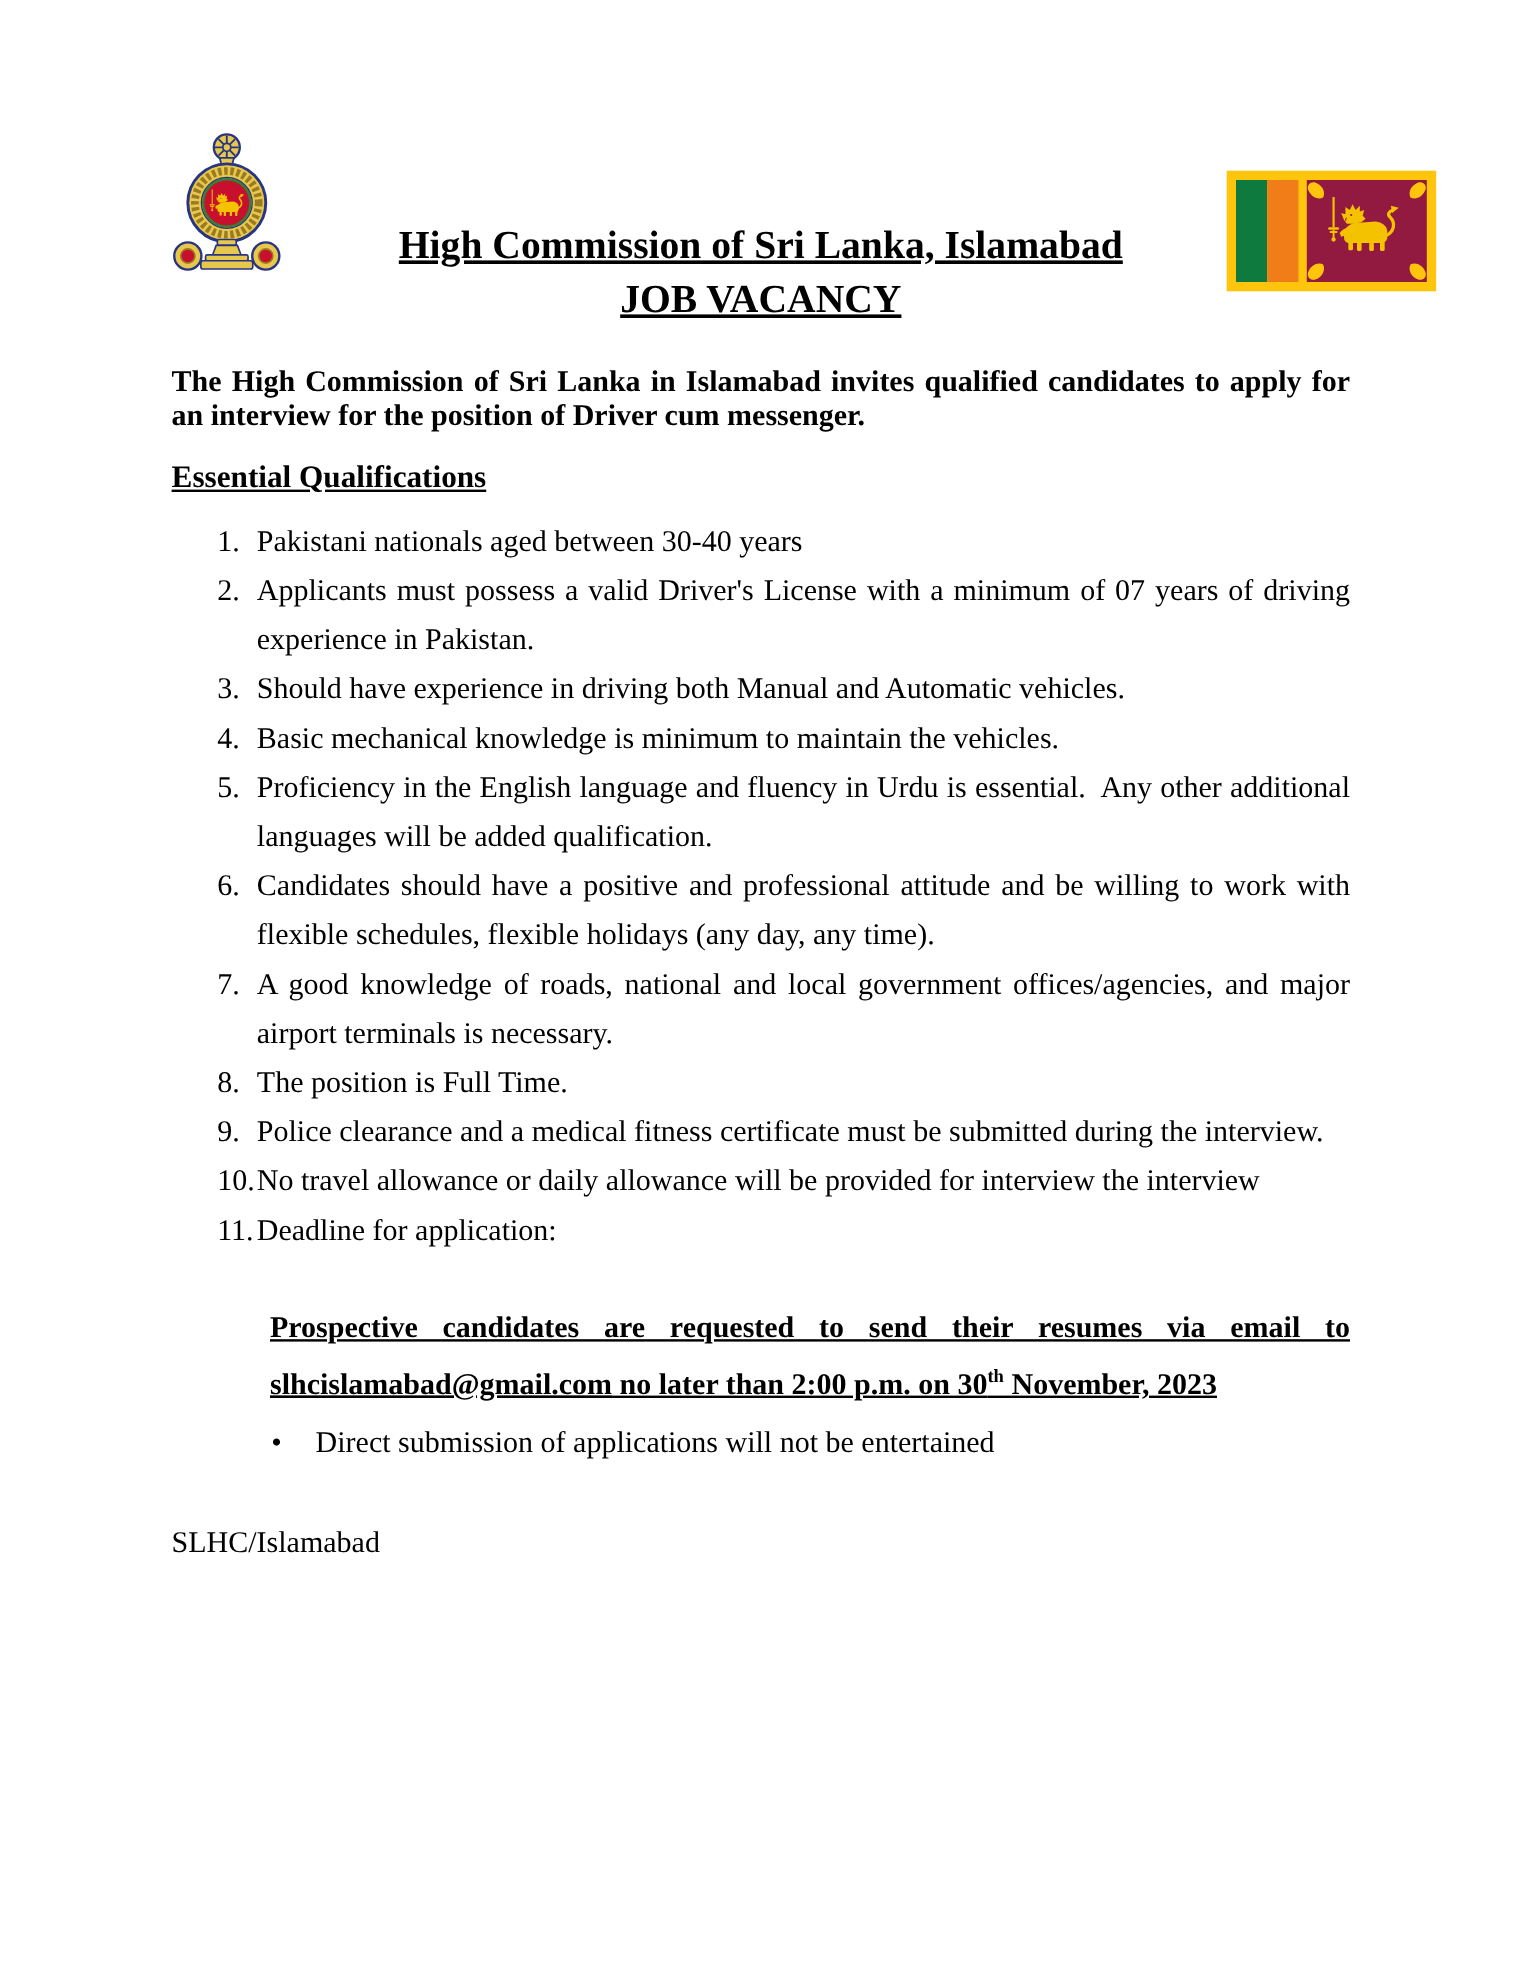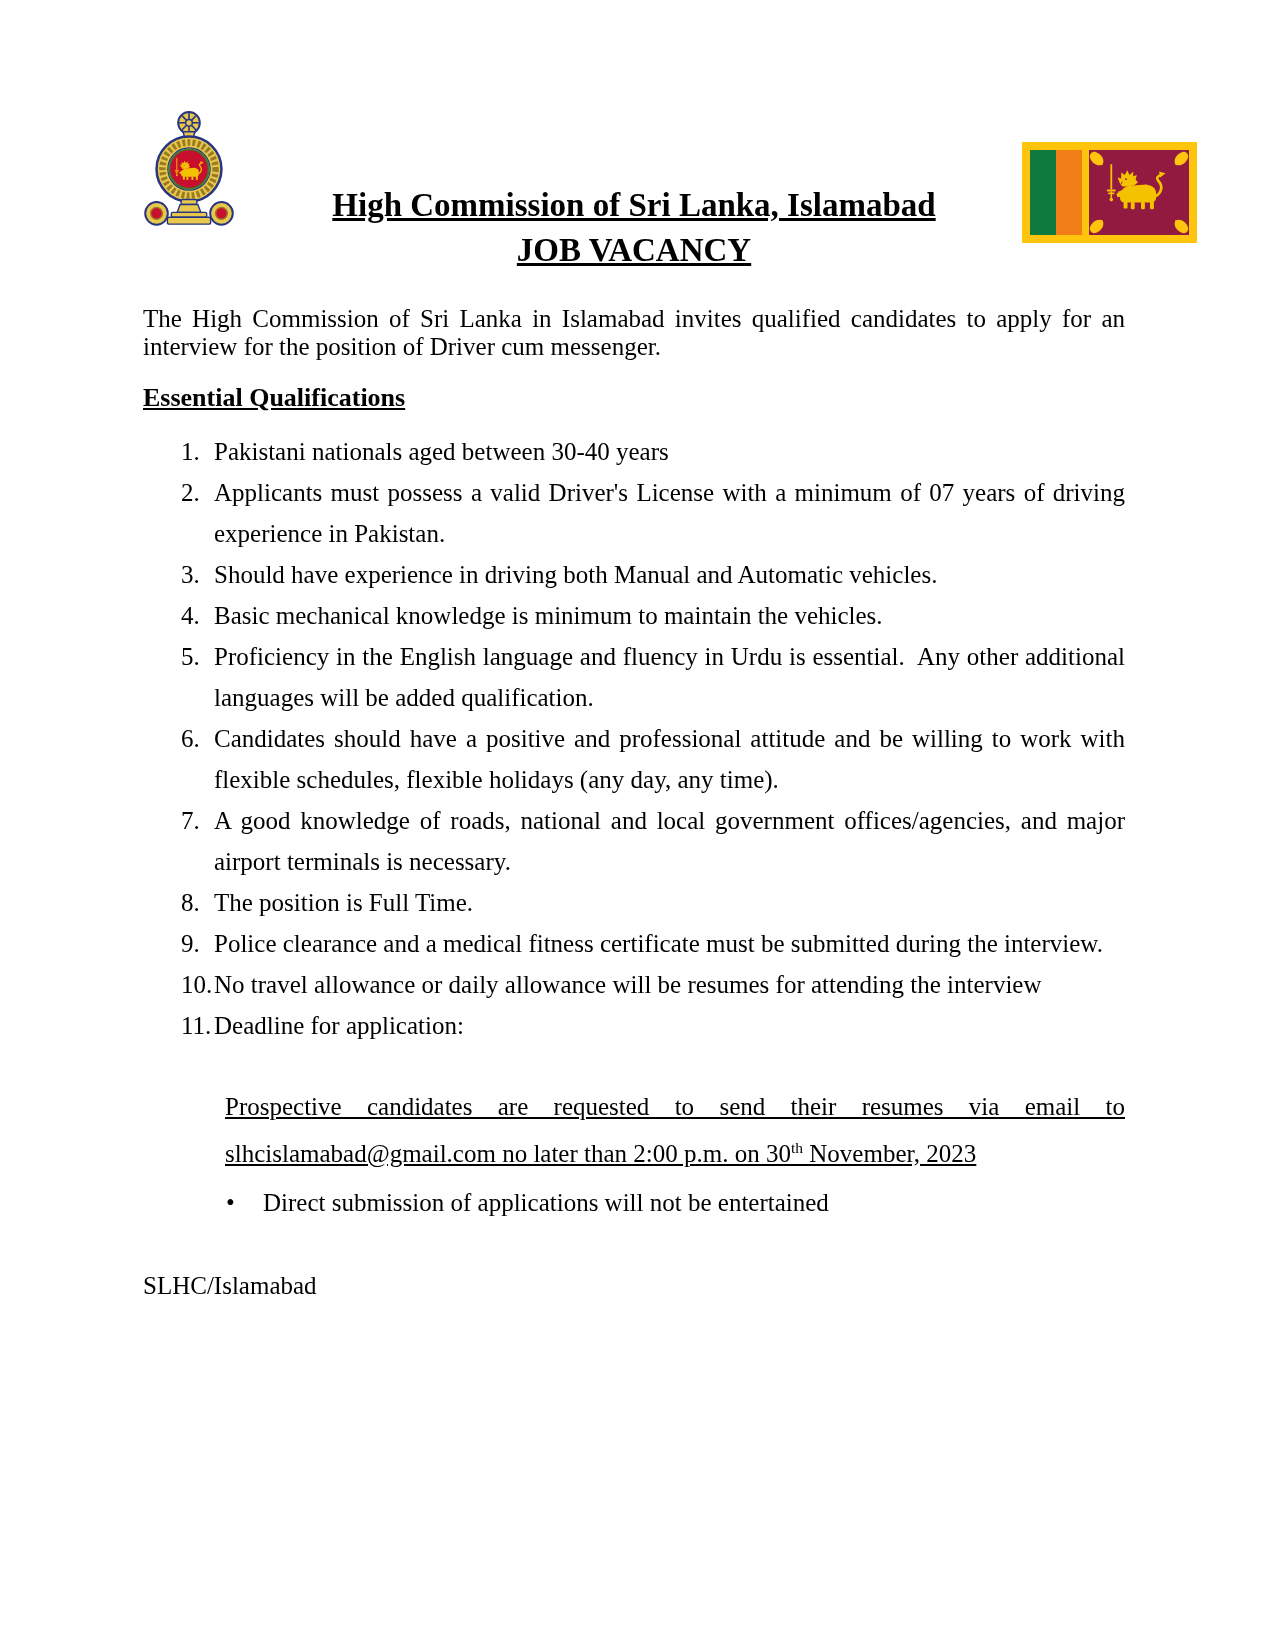--- a/index.html
+++ b/index.html
@@ -14,32 +14,32 @@
     overflow: hidden;
   }
   .emblem { position: absolute; left: 142px; top: 110px; width: 94px; height: 124px; }
   .flag   { position: absolute; left: 1022px; top: 142px; width: 175px; height: 101px; }
   .titles {
     position: absolute; left: 143px; top: 183px; width: 982px;
     text-align: center; font-weight: bold; font-size: 33px; line-height: 45px;
   }
   .titles .title-line { text-decoration: underline; }
   .content { position: absolute; left: 143px; top: 305px; width: 982px; font-size: 25px; }
-  .intro { text-align: justify; line-height: 28px; }
+  .intro { text-align: justify; line-height: 28px; font-weight: bold; }
   .section-heading {
     margin-top: 20px; font-size: 26px; font-weight: bold;
     text-decoration: underline; line-height: 34px;
   }
   ol.qual-list { list-style: none; margin-top: 16px; }
   ol.qual-list li {
     position: relative; padding-left: 71px; text-align: justify; line-height: 41px;
   }
   ol.qual-list .num { position: absolute; left: 38px; top: 0; }
   .deadline-para {
-    margin-top: 40px; margin-left: 82px; font-weight: normal;
+    margin-top: 40px; margin-left: 82px; font-weight: bold;
     text-decoration: underline; text-align: justify; line-height: 41px;
   }
   .deadline-para .sup { font-size: 0.62em; vertical-align: super; }
   .bullet-row { position: relative; margin-top: 8px; padding-left: 120px; line-height: 41px; }
   .bullet-row .bullet-glyph { position: absolute; left: 83px; top: 0; }
   .footer-ref { margin-top: 48px; line-height: 30px; }
   a.email { color: #000000; text-decoration: underline; }
 </style>
 </head>
 <body>
@@ -155,21 +155,21 @@
       <li>
         <span class="num">8.</span>
         <span>The position is Full Time.</span>
       </li>
       <li>
         <span class="num">9.</span>
         <span>Police clearance and a medical fitness certificate must be submitted during the interview.</span>
       </li>
       <li>
         <span class="num">10.</span>
-        <span>No travel allowance or daily allowance will be resumes for attending the interview</span>
+        <span>No travel allowance or daily allowance will be provided for interview the interview</span>
       </li>
       <li>
         <span class="num">11.</span>
         <span>Deadline for application:</span>
       </li>
     </ol>
 
     <p class="deadline-para"><span>Prospective candidates are requested to send their resumes via email to </span><a class="email" href="#">slhcislamabad@gmail.com</a><span> no later than 2:00 p.m. on 30</span><span class="sup">th</span><span> November, 2023</span></p>
 
     <div class="bullet-row">

